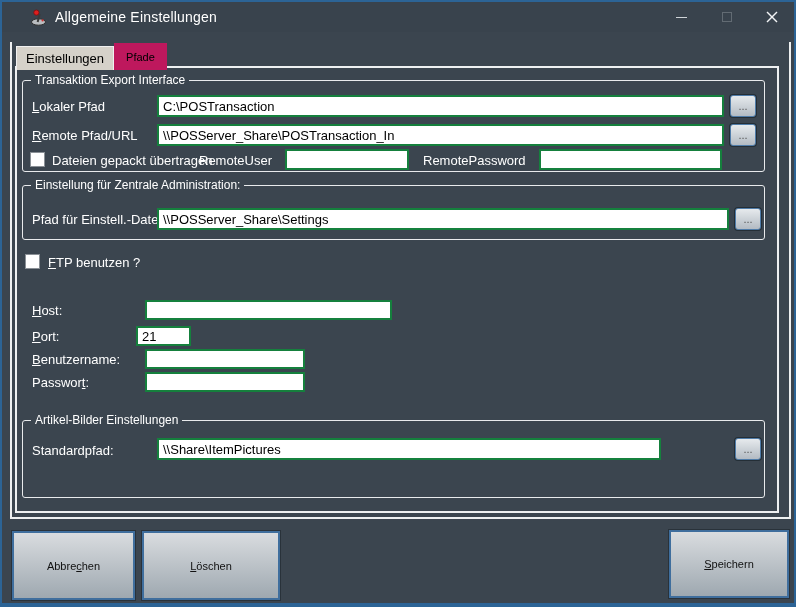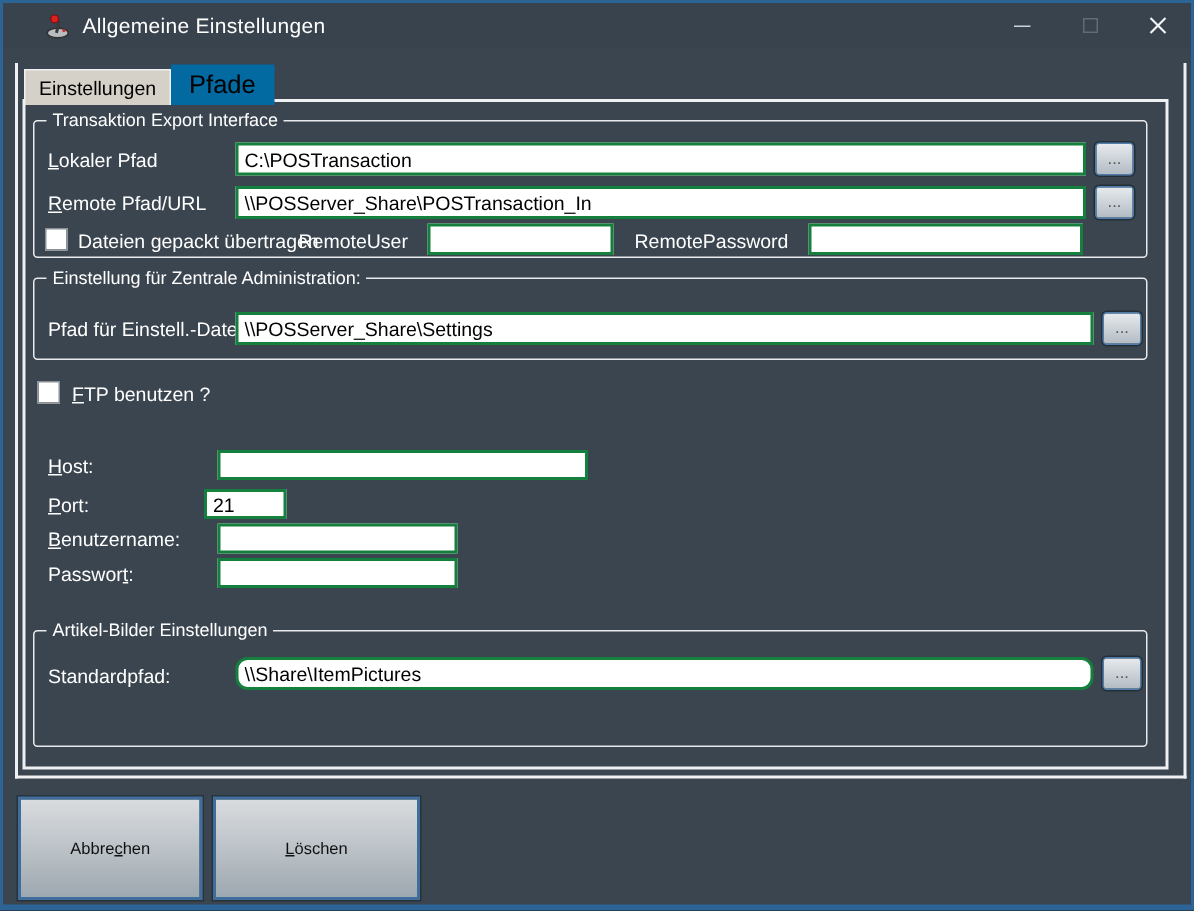--- a/index.html
+++ b/index.html
@@ -49,22 +49,22 @@
     position:absolute; left:14px; top:41px; height:27px;
     display:flex; align-items:flex-end; z-index:5;
   }
   .tab {
     height:24px; padding:0 9px; display:flex; align-items:center;
     background:#d5d1c9; color:#000; font-size:13px;
     border:1px solid #f0f0f0; border-bottom:none;
     cursor:default; white-space:nowrap;
   }
   .tab.active {
-    height:27px; background:#0369a1; border:none; padding:0 12px;
-    font-size:17px;
+    height:27px; background:#be185d; border:none; padding:0 12px;
+    font-size:11px;
   }
 
   
   .groupbox {
     position:absolute; border:1px solid #e8eaec; border-radius:3px;
   }
   .groupbox > .gb-title {
     position:absolute; top:-8px; left:8px; padding:0 4px;
     background:#3b454f; color:#ffffff; font-size:12px; white-space:nowrap;
   }
@@ -179,23 +179,26 @@
   <span class="lbl" style="left:30px; top:350px;"><u>B</u>enutzername:</span>
   <input class="field" style="left: 143px; top: 347px; width: 160px; height: 20px;" value="">
 
   <span class="lbl" style="left:30px; top:373px;">Passwor<u>t</u>:</span>
   <input class="field" style="left: 143px; top: 370px; width: 160px; height: 20px;" value="">
 
   <div class="groupbox" style="left:20px; top:418px; width:743px; height:78px;">
     <span class="gb-title">Artikel-Bilder Einstellungen</span>
   </div>
   <span class="lbl" style="left:30px; top:441px;">Standardpfad:</span>
-  <input class="field" style="left: 155px; top: 436px; width: 572px; height: 22px; border-radius: 8px;" value="\\Share\ItemPictures">
+  <input class="field" style="left: 155px; top: 436px; width: 504px; height: 22px;" value="\\Share\ItemPictures">
   <button class="browse-btn" style="left:733px; top:436px;">...</button>
 
   <div class="big-btn" style="left:10px; top:529px; width:123px; height:69px;">
     <span>Abbre<u>c</u>hen</span>
   </div>
   <div class="big-btn" style="left:140px; top:529px; width:138px; height:69px;">
     <span><u>L</u>öschen</span>
   </div>
+  <div class="big-btn" style="left:667px; top:528px; width:120px; height:68px;">
+    <span><u>S</u>peichern</span>
+  </div>
 
 </div>
 
 </body></html>

